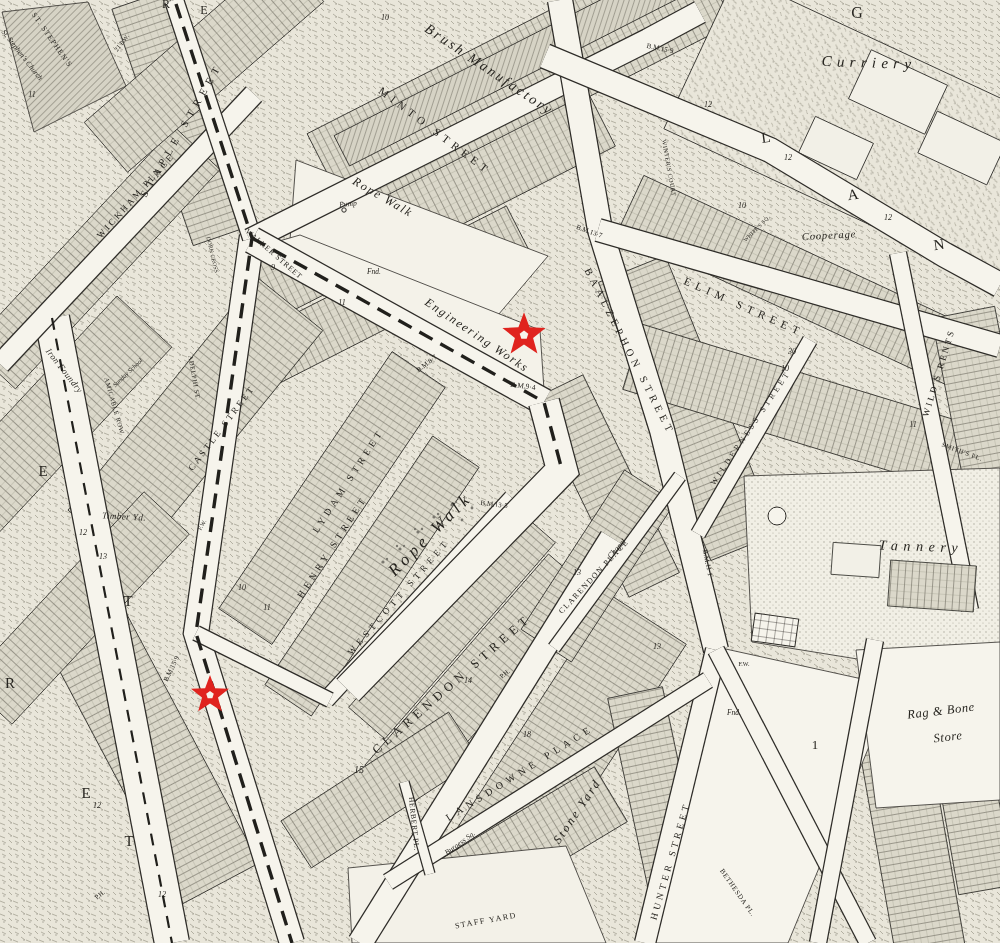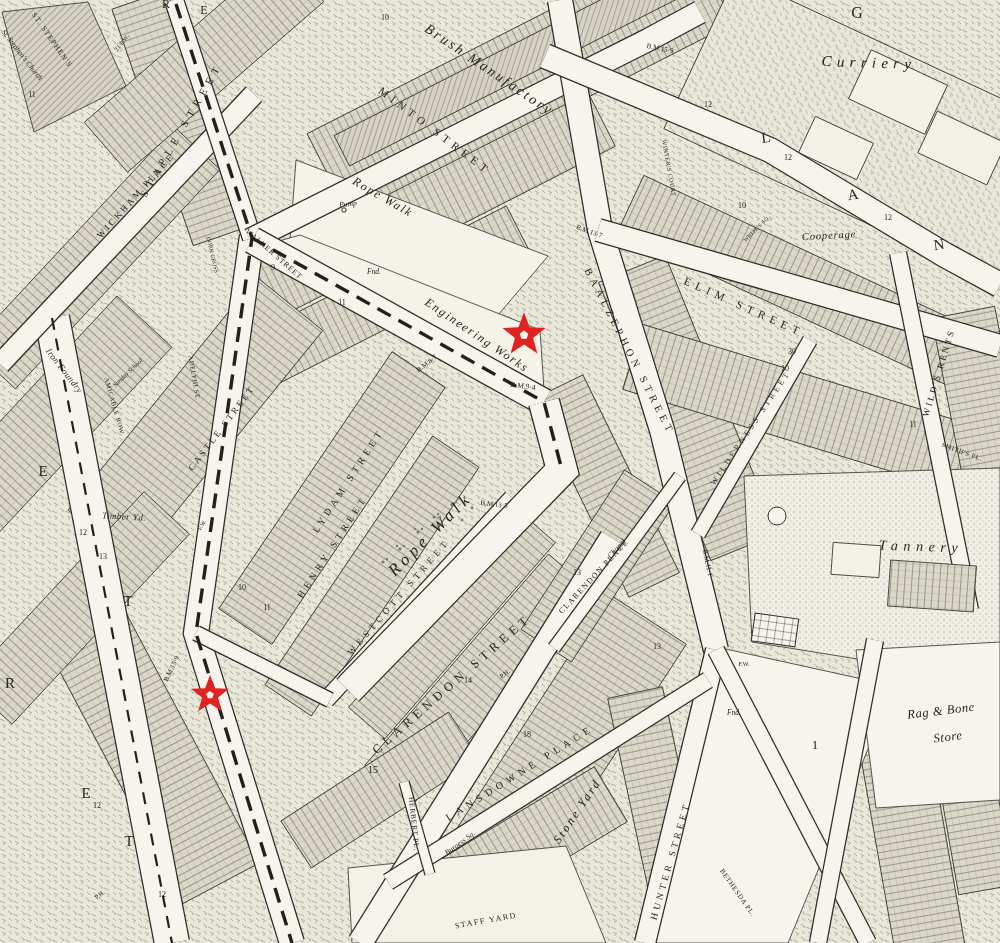--- a/index.html
+++ b/index.html
@@ -4,21 +4,21 @@
 <style>
   html,body{margin:0;padding:0;background:#d8d5cc;}
   #stage{position:relative;width:1000px;height:943px;overflow:hidden;
          background:#efede4;font-family:"Liberation Serif",serif;}
   #map-svg{position:absolute;left:0;top:0;}
   #labels{position:absolute;left:0;top:0;width:100%;height:100%;pointer-events:none;}
   .lbl{position:absolute;white-space:nowrap;color:#26241f;transform-origin:center;line-height:1;}
   .street{font-family:"Liberation Serif",serif;}
   .place{font-style:italic;font-family:"Liberation Serif",serif;}
   .tiny{font-family:"Liberation Serif",serif;color:#34322c;}
-  .num{color:#33312b;text-align:right;}
+  .num{font-style:italic;color:#33312b;text-align:right;}
   .big{font-family:"Liberation Serif",serif;color:#2b2923;}
   .star-marker{position:absolute;transform:translate(-50%,-50%);}
   .b{stroke:#2b2a26;stroke-width:.8;}
   .rc{fill:none;stroke:#2e2c28;}
   .rf{fill:none;stroke:#f6f4ec;}
   .open{stroke:#2e2c28;stroke-width:.8;}
   .dash{fill:none;stroke:#21201c;}
 </style>
 </head>
 <body>
@@ -320,21 +320,21 @@
       <div class="lbl num" style="left: 273px; top: 268px; font-size: 8px; letter-spacing: 0em; transform: translate(-50%, -50%) rotate(0deg); color: rgb(38, 36, 31);">9</div>
       <div class="lbl num" style="left: 342px; top: 303px; font-size: 8px; letter-spacing: 0em; transform: translate(-50%, -50%) rotate(0deg); color: rgb(38, 36, 31);">11</div>
       <div class="lbl num" style="left: 242px; top: 588px; font-size: 8px; letter-spacing: 0em; transform: translate(-50%, -50%) rotate(0deg); color: rgb(38, 36, 31);">10</div>
       <div class="lbl num" style="left: 267px; top: 608px; font-size: 8px; letter-spacing: 0em; transform: translate(-50%, -50%) rotate(0deg); color: rgb(38, 36, 31);">11</div>
       <div class="lbl num" style="left: 83px; top: 533px; font-size: 8px; letter-spacing: 0em; transform: translate(-50%, -50%) rotate(0deg); color: rgb(38, 36, 31);">12</div>
       <div class="lbl num" style="left: 103px; top: 557px; font-size: 8px; letter-spacing: 0em; transform: translate(-50%, -50%) rotate(0deg); color: rgb(38, 36, 31);">13</div>
       <div class="lbl num" style="left: 97px; top: 806px; font-size: 8px; letter-spacing: 0em; transform: translate(-50%, -50%) rotate(0deg); color: rgb(38, 36, 31);">12</div>
       <div class="lbl num" style="left: 162px; top: 895px; font-size: 8px; letter-spacing: 0em; transform: translate(-50%, -50%) rotate(0deg); color: rgb(38, 36, 31);">12</div>
       <div class="lbl num" style="left: 577px; top: 573px; font-size: 8px; letter-spacing: 0em; transform: translate(-50%, -50%) rotate(0deg); color: rgb(38, 36, 31);">13</div>
       <div class="lbl num" style="left: 468px; top: 681px; font-size: 8px; letter-spacing: 0em; transform: translate(-50%, -50%) rotate(0deg); color: rgb(38, 36, 31);">14</div>
-      <div class="lbl num" style="left: 373px; top: 770px; font-size: 10px; letter-spacing: 0em; transform: translate(-50%, -50%) rotate(0deg); color: rgb(38, 36, 31);">15</div>
+      <div class="lbl num" style="left: 359px; top: 770px; font-size: 10px; letter-spacing: 0em; transform: translate(-50%, -50%) rotate(0deg); color: rgb(38, 36, 31);">15</div>
       <div class="lbl num" style="left: 657px; top: 647px; font-size: 8px; letter-spacing: 0em; transform: translate(-50%, -50%) rotate(0deg); color: rgb(38, 36, 31);">13</div>
       <div class="lbl num" style="left: 913px; top: 425px; font-size: 8px; letter-spacing: 0em; transform: translate(-50%, -50%) rotate(0deg); color: rgb(38, 36, 31);">11</div>
       <div class="lbl num" style="left: 32px; top: 95px; font-size: 8px; letter-spacing: 0em; transform: translate(-50%, -50%) rotate(0deg); color: rgb(38, 36, 31);">11</div>
       <div class="lbl num" style="left: 527px; top: 735px; font-size: 8px; letter-spacing: 0em; transform: translate(-50%, -50%) rotate(0deg); color: rgb(38, 36, 31);">18</div>
       <div class="lbl num" style="left: 385px; top: 18px; font-size: 8px; letter-spacing: 0em; transform: translate(-50%, -50%) rotate(0deg); color: rgb(38, 36, 31);">10</div>
       <div class="lbl num" style="left: 792px; top: 352px; font-size: 8px; letter-spacing: 0em; transform: translate(-50%, -50%) rotate(0deg); color: rgb(38, 36, 31);">30</div>
     </div>
 
   <div class="star-marker" style="left: 524px; top: 337px;">
     <svg viewBox="-22 -22 44 44" width="50" height="50">

